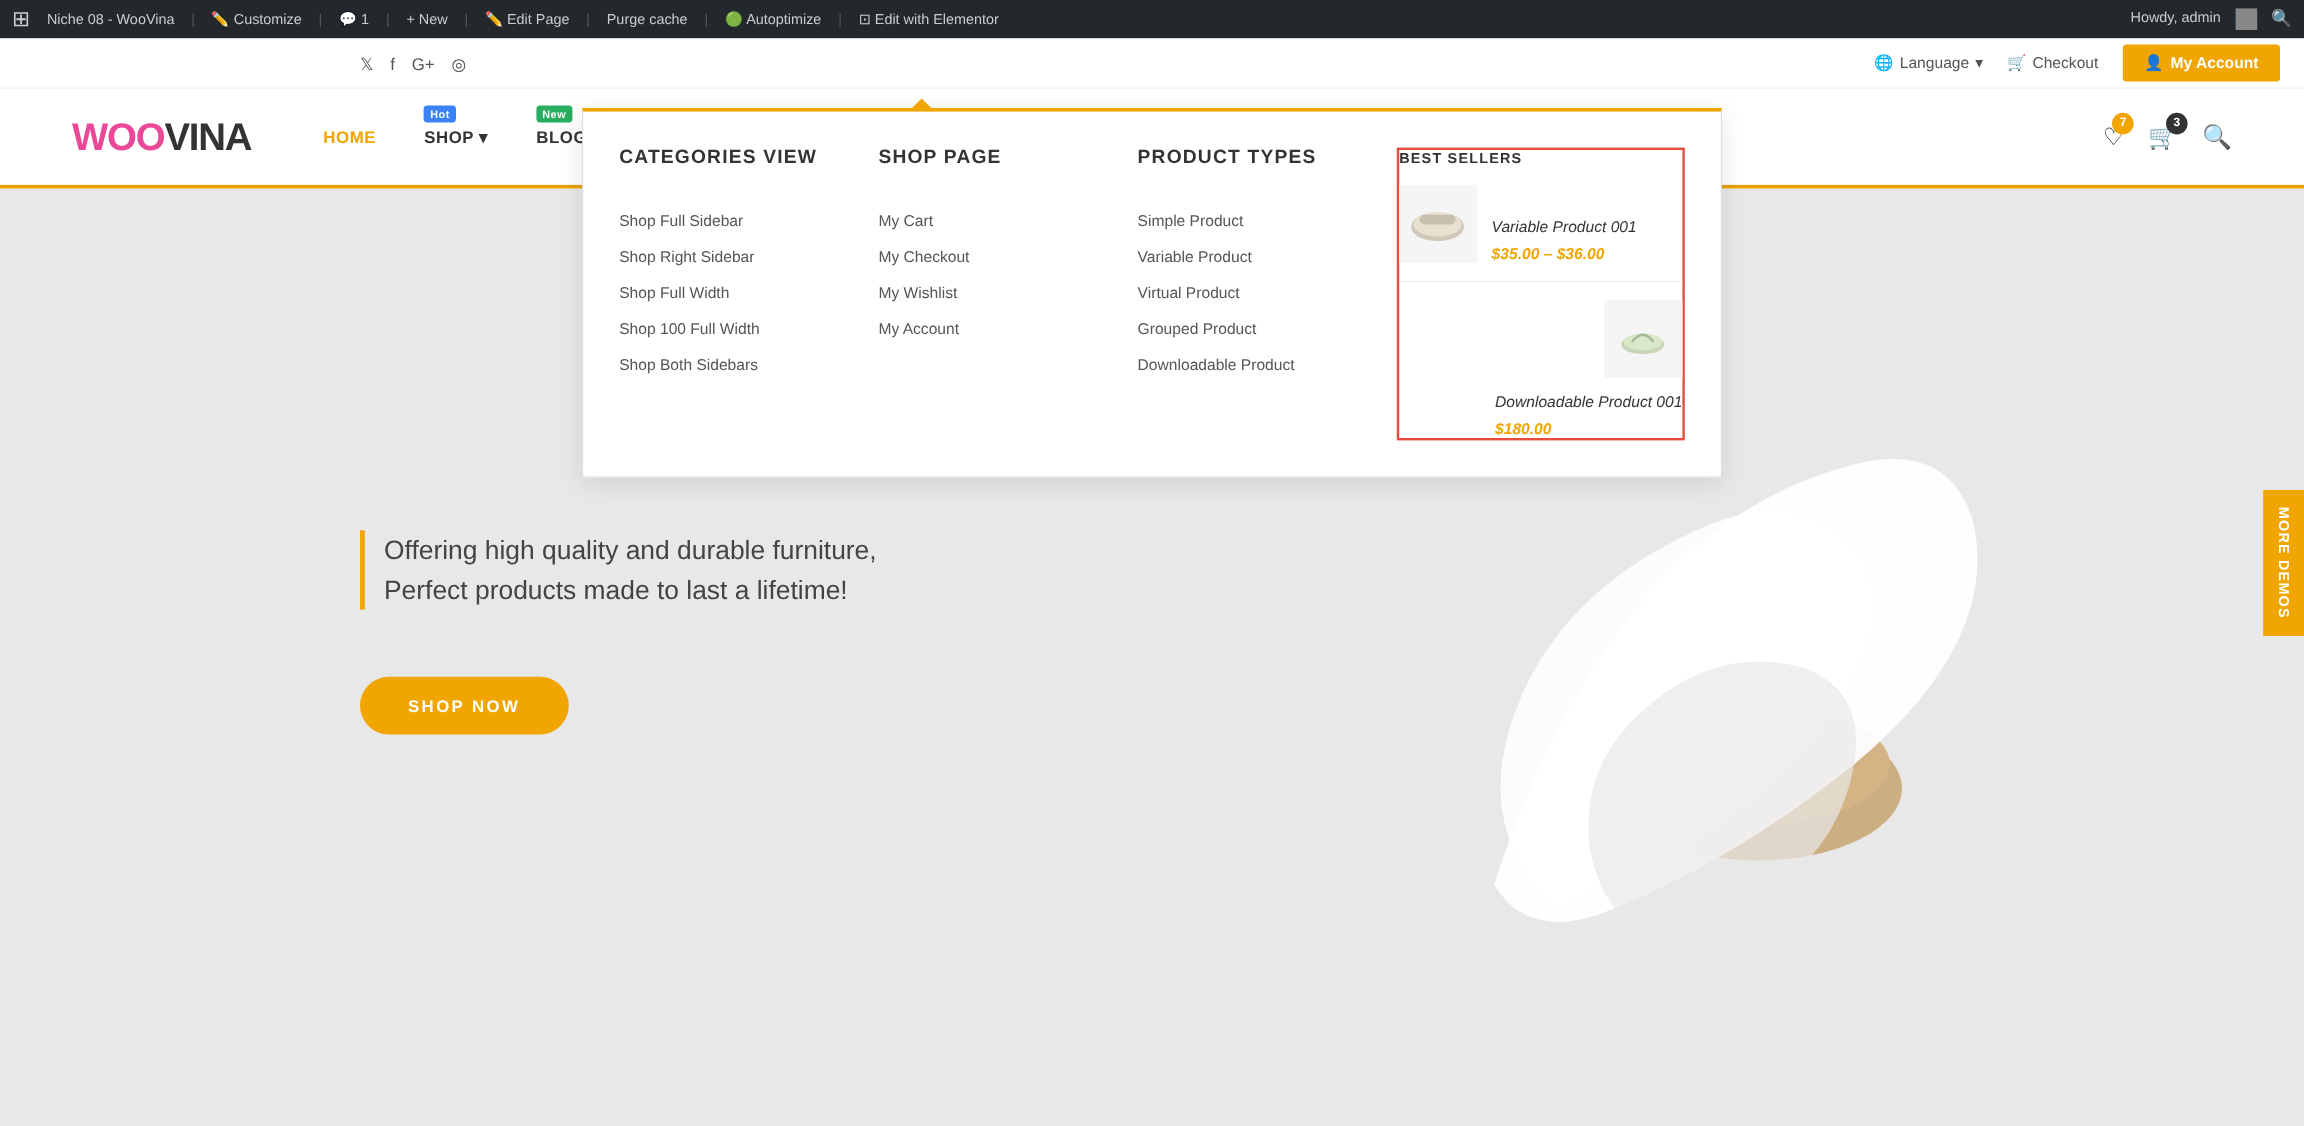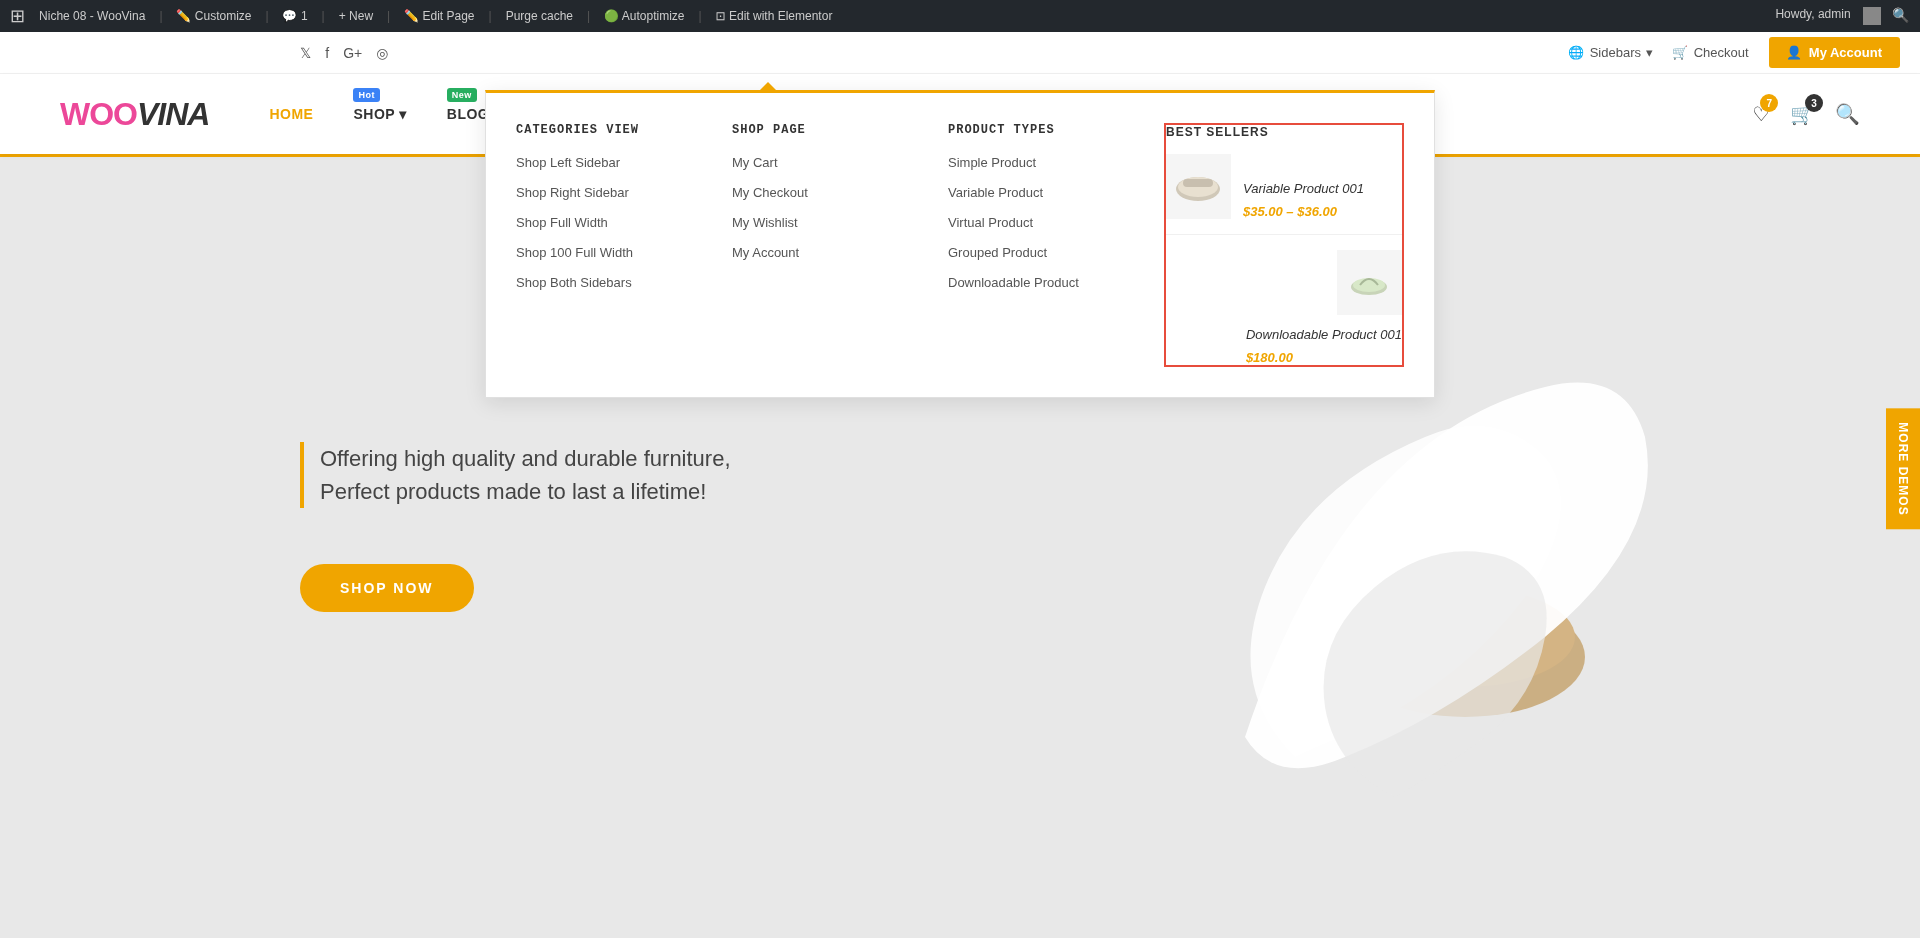--- a/index.html
+++ b/index.html
@@ -61,21 +61,21 @@
       position: relative;
       box-shadow: 0 2px 5px rgba(0,0,0,0.05);
     }
     .logo {
       font-size: 32px;
       font-weight: 900;
       letter-spacing: -1px;
       margin-right: 60px;
     }
     .logo-woo { color: #ec4899; }
-    .logo-vina { color: #333; font-style: italic; }
+    .logo-vina { color: #333; }
     .main-nav { display: flex; align-items: center; gap: 40px; flex: 1; }
     .nav-item { font-size: 14px; font-weight: 600; color: #333; cursor: pointer; text-decoration: none; position: relative; letter-spacing: 0.5px; }
     .nav-item.active { color: #f0a500; }
     .nav-item .badge {
       position: absolute;
       top: -16px;
       left: 50%;
       transform: translateX(-50%);
       font-size: 9px;
       font-weight: bold;
@@ -150,27 +150,26 @@
       left: 50%;
       transform: translateX(-200px);
       width: 0;
       height: 0;
       border-left: 8px solid transparent;
       border-right: 8px solid transparent;
       border-bottom: 8px solid #f0a500;
     }
     .menu-col { flex: 1; padding-right: 20px; }
     .menu-col-title {
-      font-size: 12px;
+      font-size: 16px;
       font-weight: 800;
       color: #333;
       letter-spacing: 1px;
-      margin-bottom: 16px;
+      margin-bottom: 34px;
       text-transform: uppercase;
-      font-family: Liberation Mono, monospace;
     }
     .menu-col ul { list-style: none; }
     .menu-col ul li { margin-bottom: 12px; }
     .menu-col ul li a { font-size: 13px; color: #555; text-decoration: none; }
 
     
     .best-sellers-col {
       width: 240px;
       border: 2px solid #e74c3c;
       flex-shrink: 0;
@@ -309,21 +308,21 @@
 <div class="social-bar">
   <div class="social-icons">
     <a class="social-icon" href="#">𝕏</a>
     <a class="social-icon" href="#">f</a>
     <a class="social-icon" href="#">G+</a>
     <a class="social-icon" href="#">◎</a>
   </div>
   <div class="top-right-nav">
     <div class="language-btn">
       <span>🌐</span>
-      <span>Sidebars</span>
+      <span>Language</span>
       <span>▾</span>
     </div>
     <div class="checkout-btn">
       <span>🛒</span>
       <span>Checkout</span>
     </div>
     <div class="my-account-btn">
       <span>👤</span>
       <span>My Account</span>
     </div>
@@ -365,21 +364,21 @@
 </div>
 
 <div class="header-underline"></div>
 
 <div class="mega-menu-overlay">
   <div class="mega-menu">
 
     <div class="menu-col">
       <div class="menu-col-title">CATEGORIES VIEW</div>
       <ul>
-        <li><a href="#">Shop Left Sidebar</a></li>
+        <li><a href="#">Shop Full Sidebar</a></li>
         <li><a href="#">Shop Right Sidebar</a></li>
         <li><a href="#">Shop Full Width</a></li>
         <li><a href="#">Shop 100 Full Width</a></li>
         <li><a href="#">Shop Both Sidebars</a></li>
       </ul>
     </div>
 
     <div class="menu-col">
       <div class="menu-col-title">SHOP PAGE</div>
       <ul>

